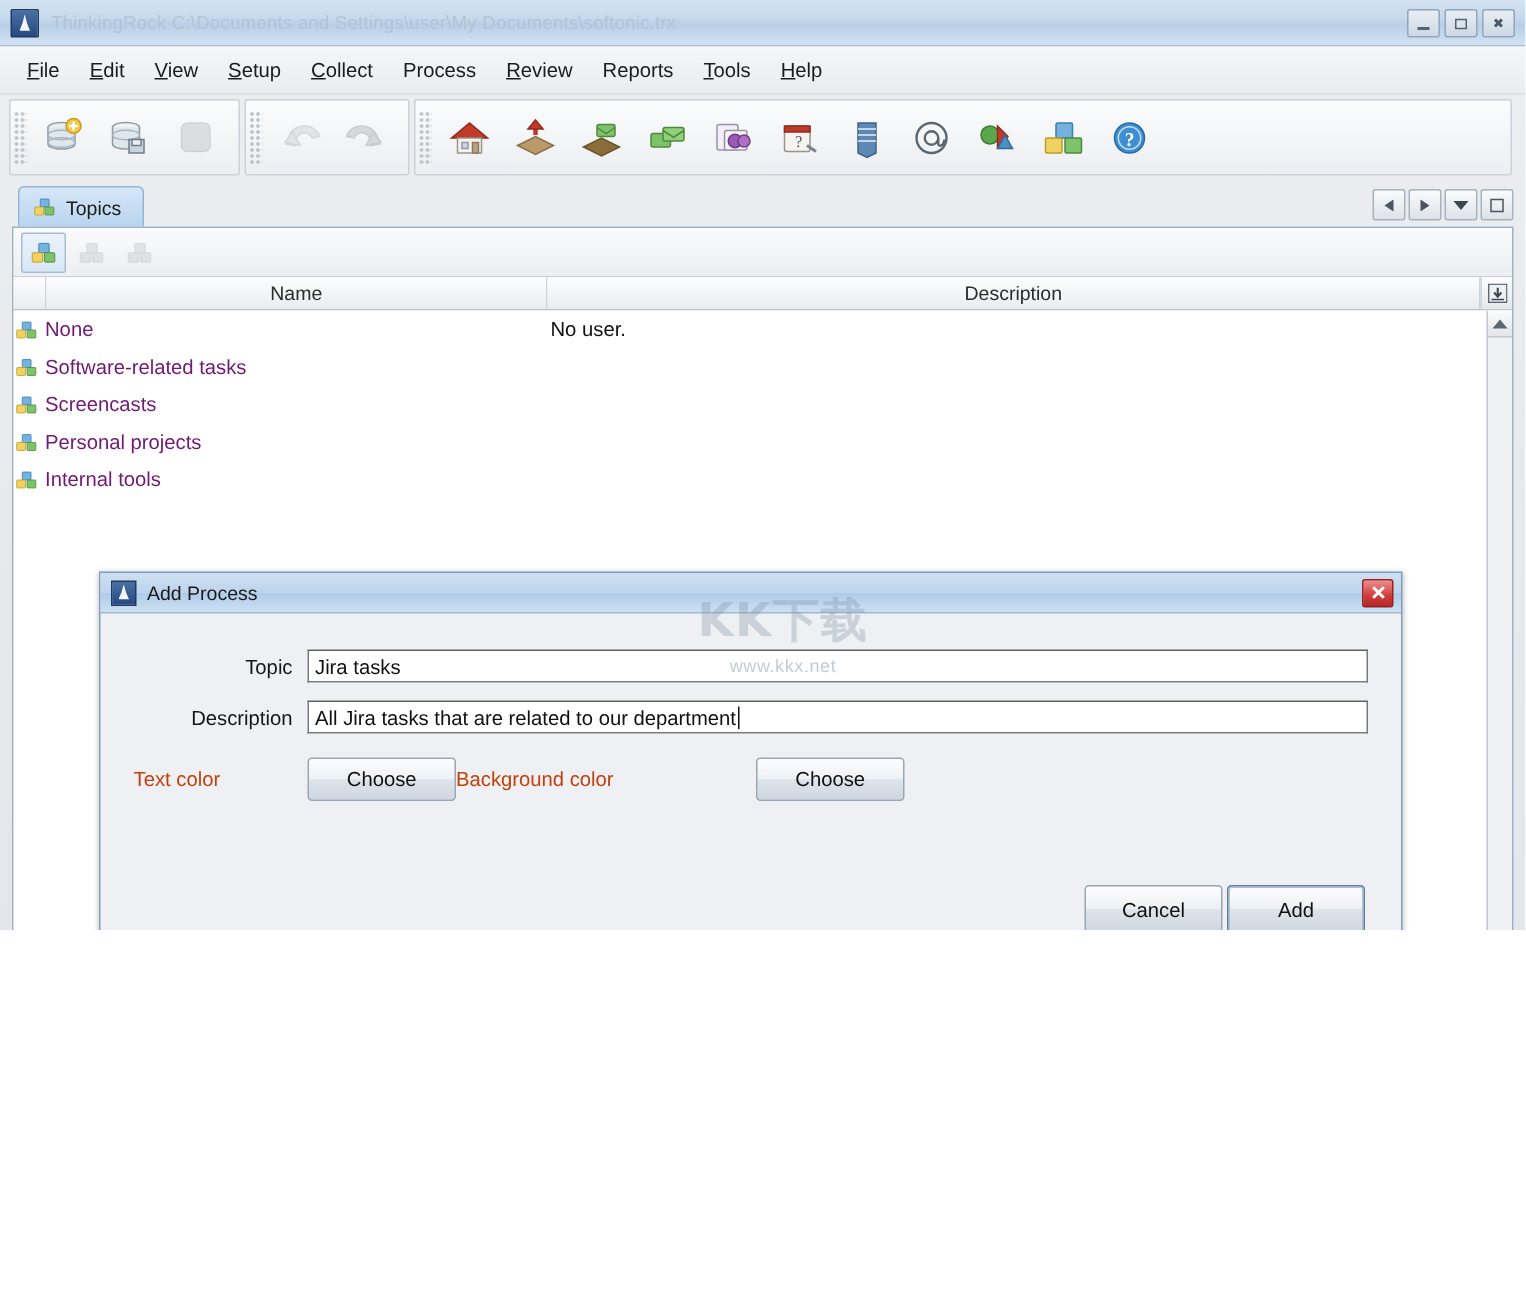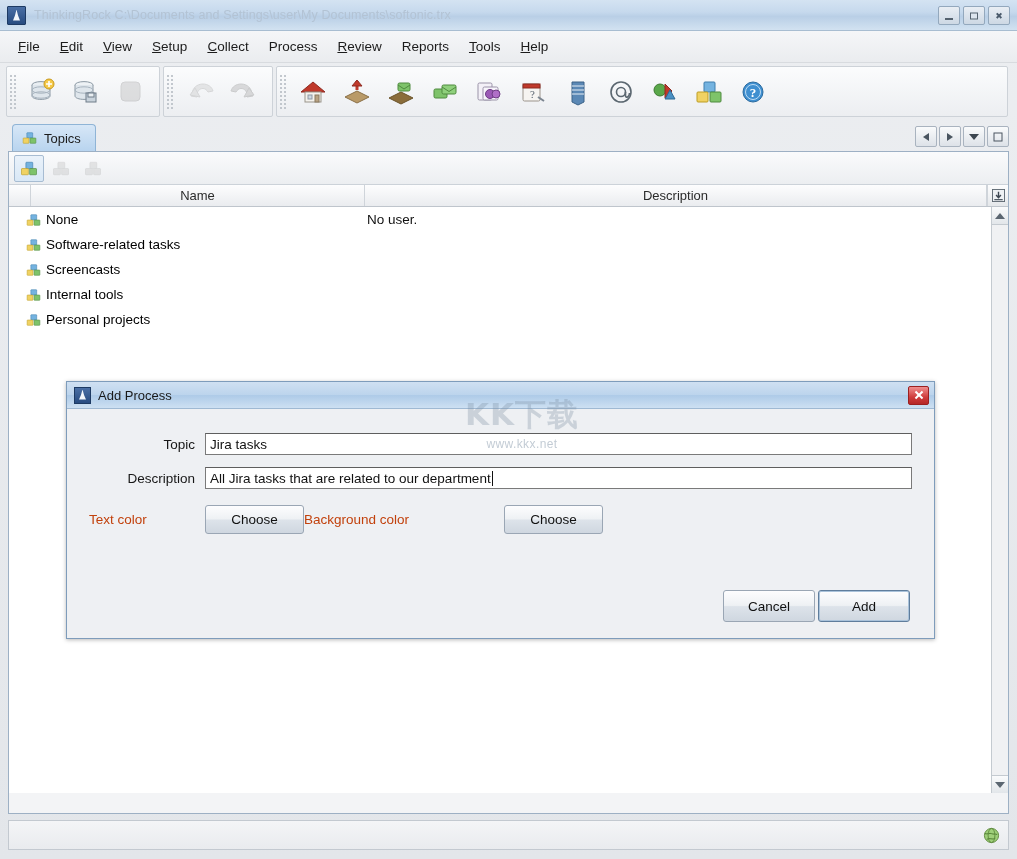--- a/index.html
+++ b/index.html
@@ -9,21 +9,21 @@
   }
   body {
     font-family: "Liberation Sans", sans-serif;
     font-size: 12px;
     color: #000;
     -webkit-font-smoothing: antialiased;
   }
   #app {
     position: relative;
     width: 1017px;
-    height: 859px;
+    height: 620px;
     overflow: hidden;
     background: linear-gradient(#eceef1, #e3e6ea);
     box-sizing: border-box;
   }
 
   
   .titlebar {
     position: absolute;
     left: 0; top: 0;
     width: 1017px;
@@ -295,24 +295,24 @@
   .trow {
     display: flex;
     align-items: center;
     height: 25px;
     cursor: default;
   }
   .cell-name {
     width: 356px;
     display: flex;
     align-items: center;
-    padding-left: 16px;
+    padding-left: 0;
     box-sizing: border-box;
     font-size: 13.5px;
-    color: #000000;
+    color: #701a75;
   }
   .cell-name .nm { margin-left: 4px; }
   .cell-desc {
     flex: 1;
     font-size: 13.5px;
     color: #111;
     padding-left: 2px;
   }
   
   .vscroll {
@@ -799,33 +799,33 @@
         <div class="cell-desc"></div>
       </div>
 
       <div class="trow">
         <div class="cell-name">
           <svg width="17" height="16" viewBox="0 0 32 30">
             <rect x="11" y="5" width="11" height="10" rx="1" fill="#74b3e0" stroke="#3f7ead"></rect>
             <rect x="4" y="15" width="11" height="10" rx="1" fill="#f0d263" stroke="#bd9d24"></rect>
             <rect x="17" y="15" width="11" height="10" rx="1" fill="#7ec36a" stroke="#4e8a3e"></rect>
           </svg>
-          <span class="nm">Internal tools</span>
+          <span class="nm">Personal projects</span>
         </div>
         <div class="cell-desc"></div>
       </div>
 
       <div class="trow">
         <div class="cell-name">
           <svg width="17" height="16" viewBox="0 0 32 30">
             <rect x="11" y="5" width="11" height="10" rx="1" fill="#74b3e0" stroke="#3f7ead"></rect>
             <rect x="4" y="15" width="11" height="10" rx="1" fill="#f0d263" stroke="#bd9d24"></rect>
             <rect x="17" y="15" width="11" height="10" rx="1" fill="#7ec36a" stroke="#4e8a3e"></rect>
           </svg>
-          <span class="nm">Personal projects</span>
+          <span class="nm">Internal tools</span>
         </div>
         <div class="cell-desc"></div>
       </div>
 
       <div class="vscroll">
         <div class="vs-btn">
             <span class="vs-tri-up"></span>
           </div>
         <div class="vs-btn bot">
             <span class="vs-tri-dn"></span>

